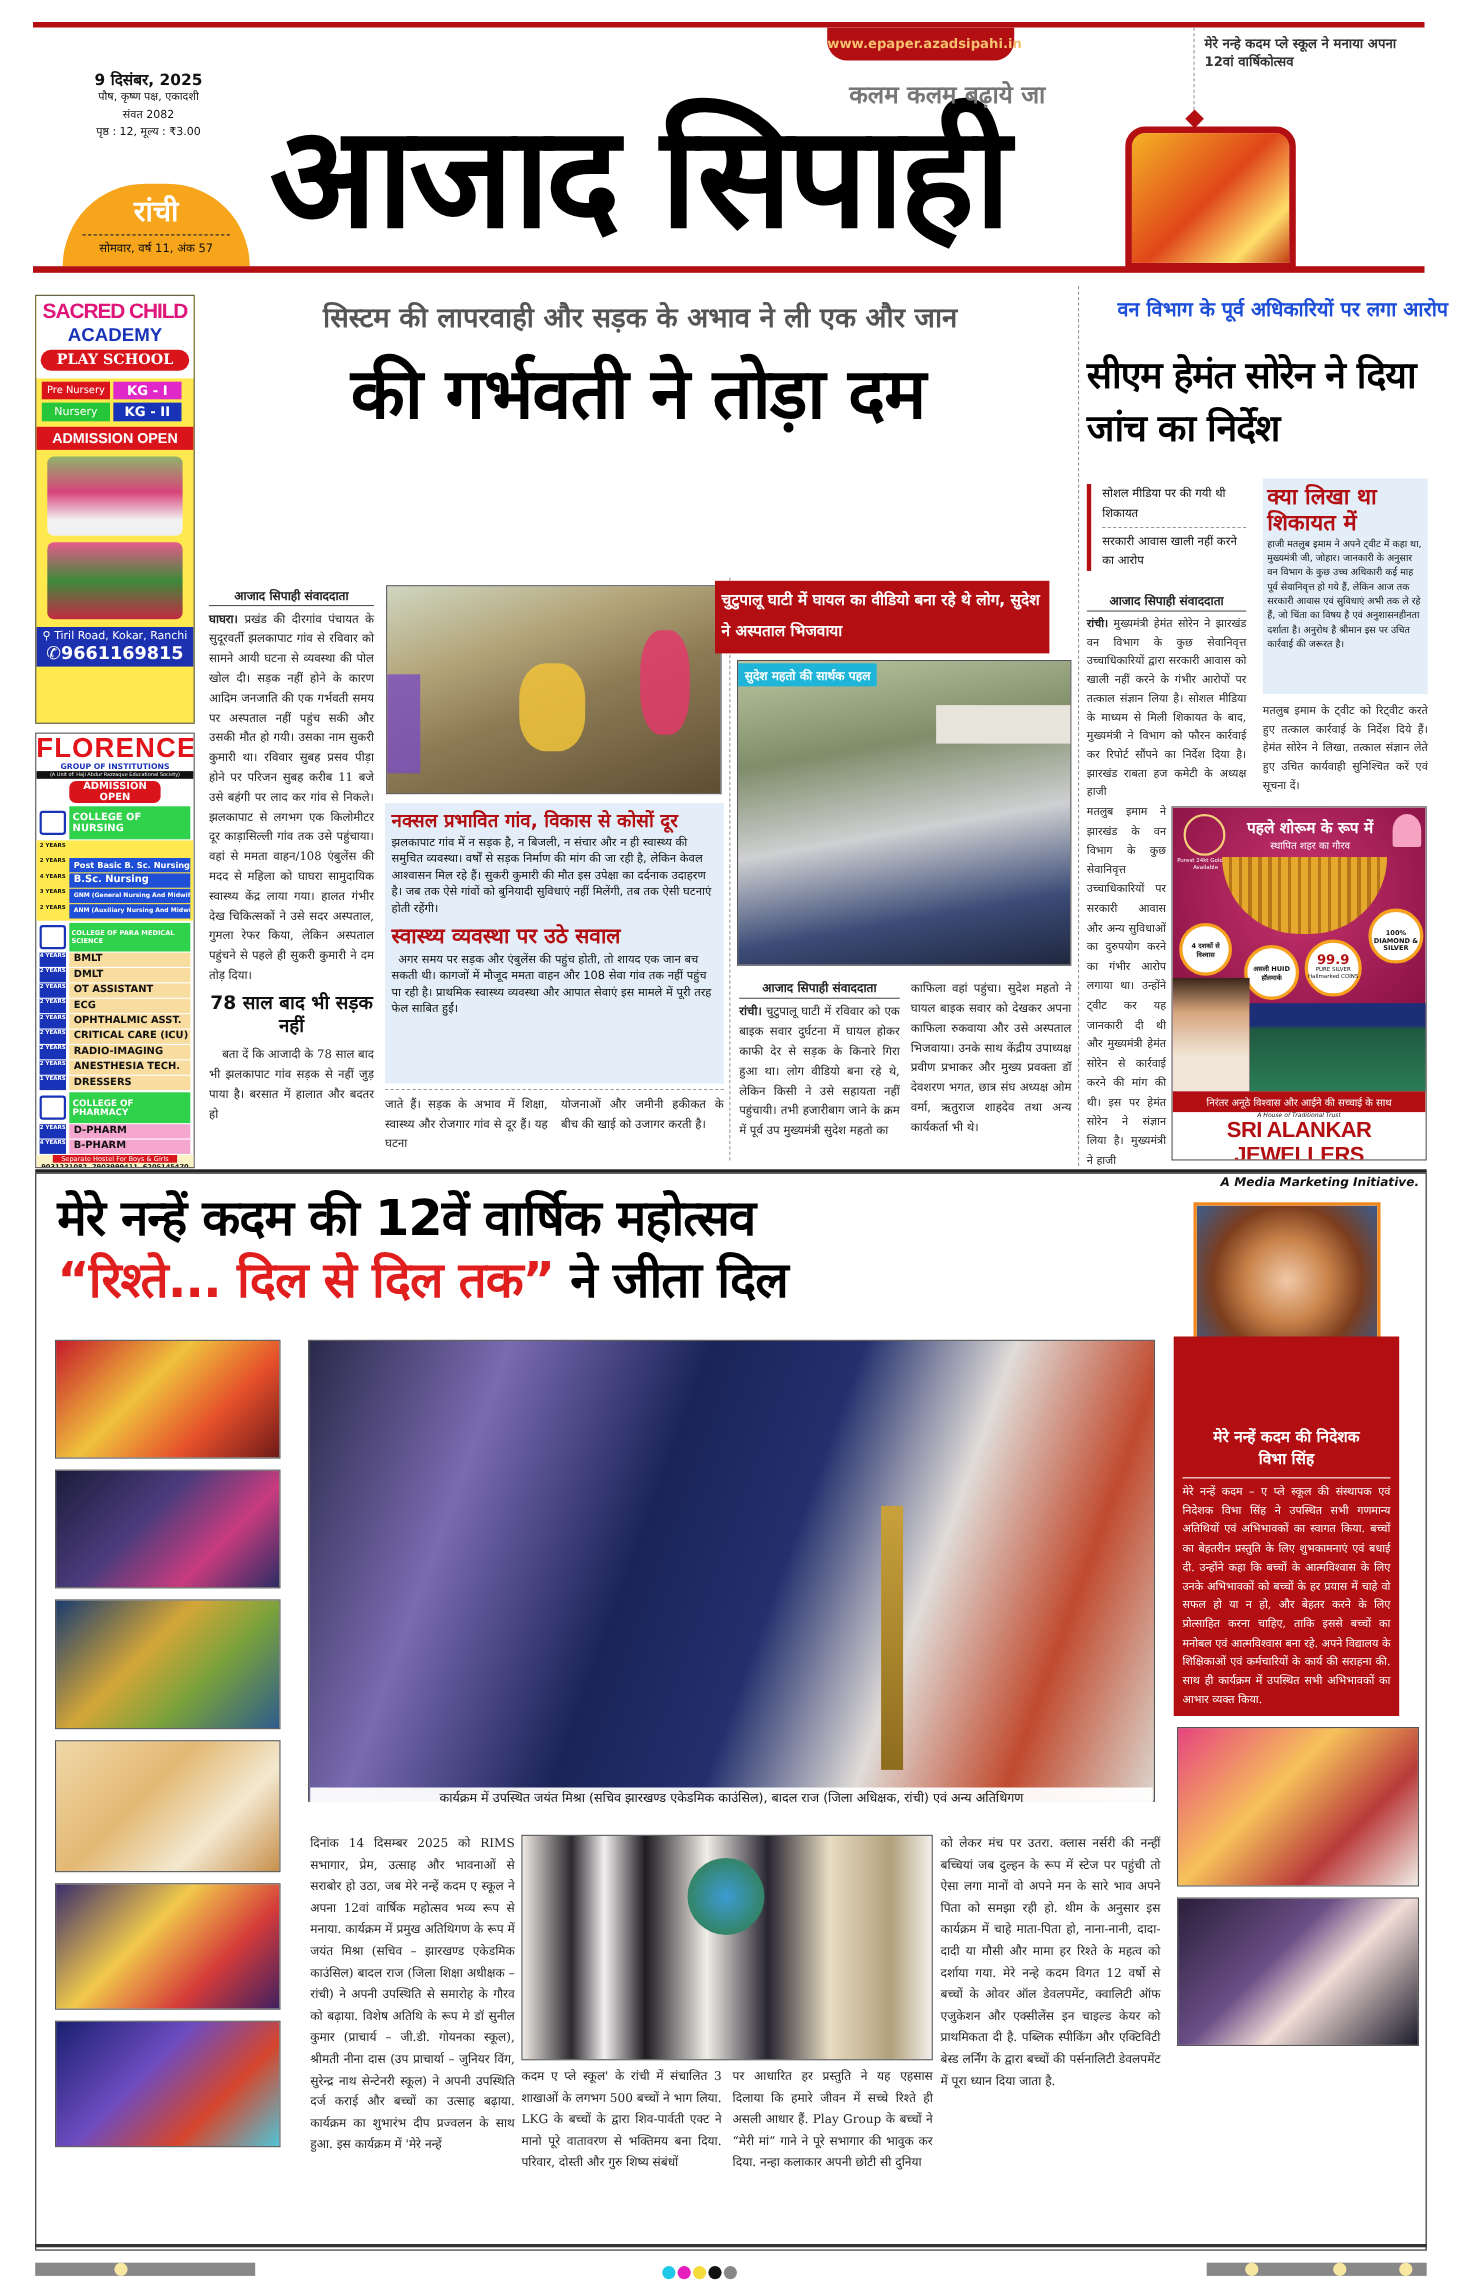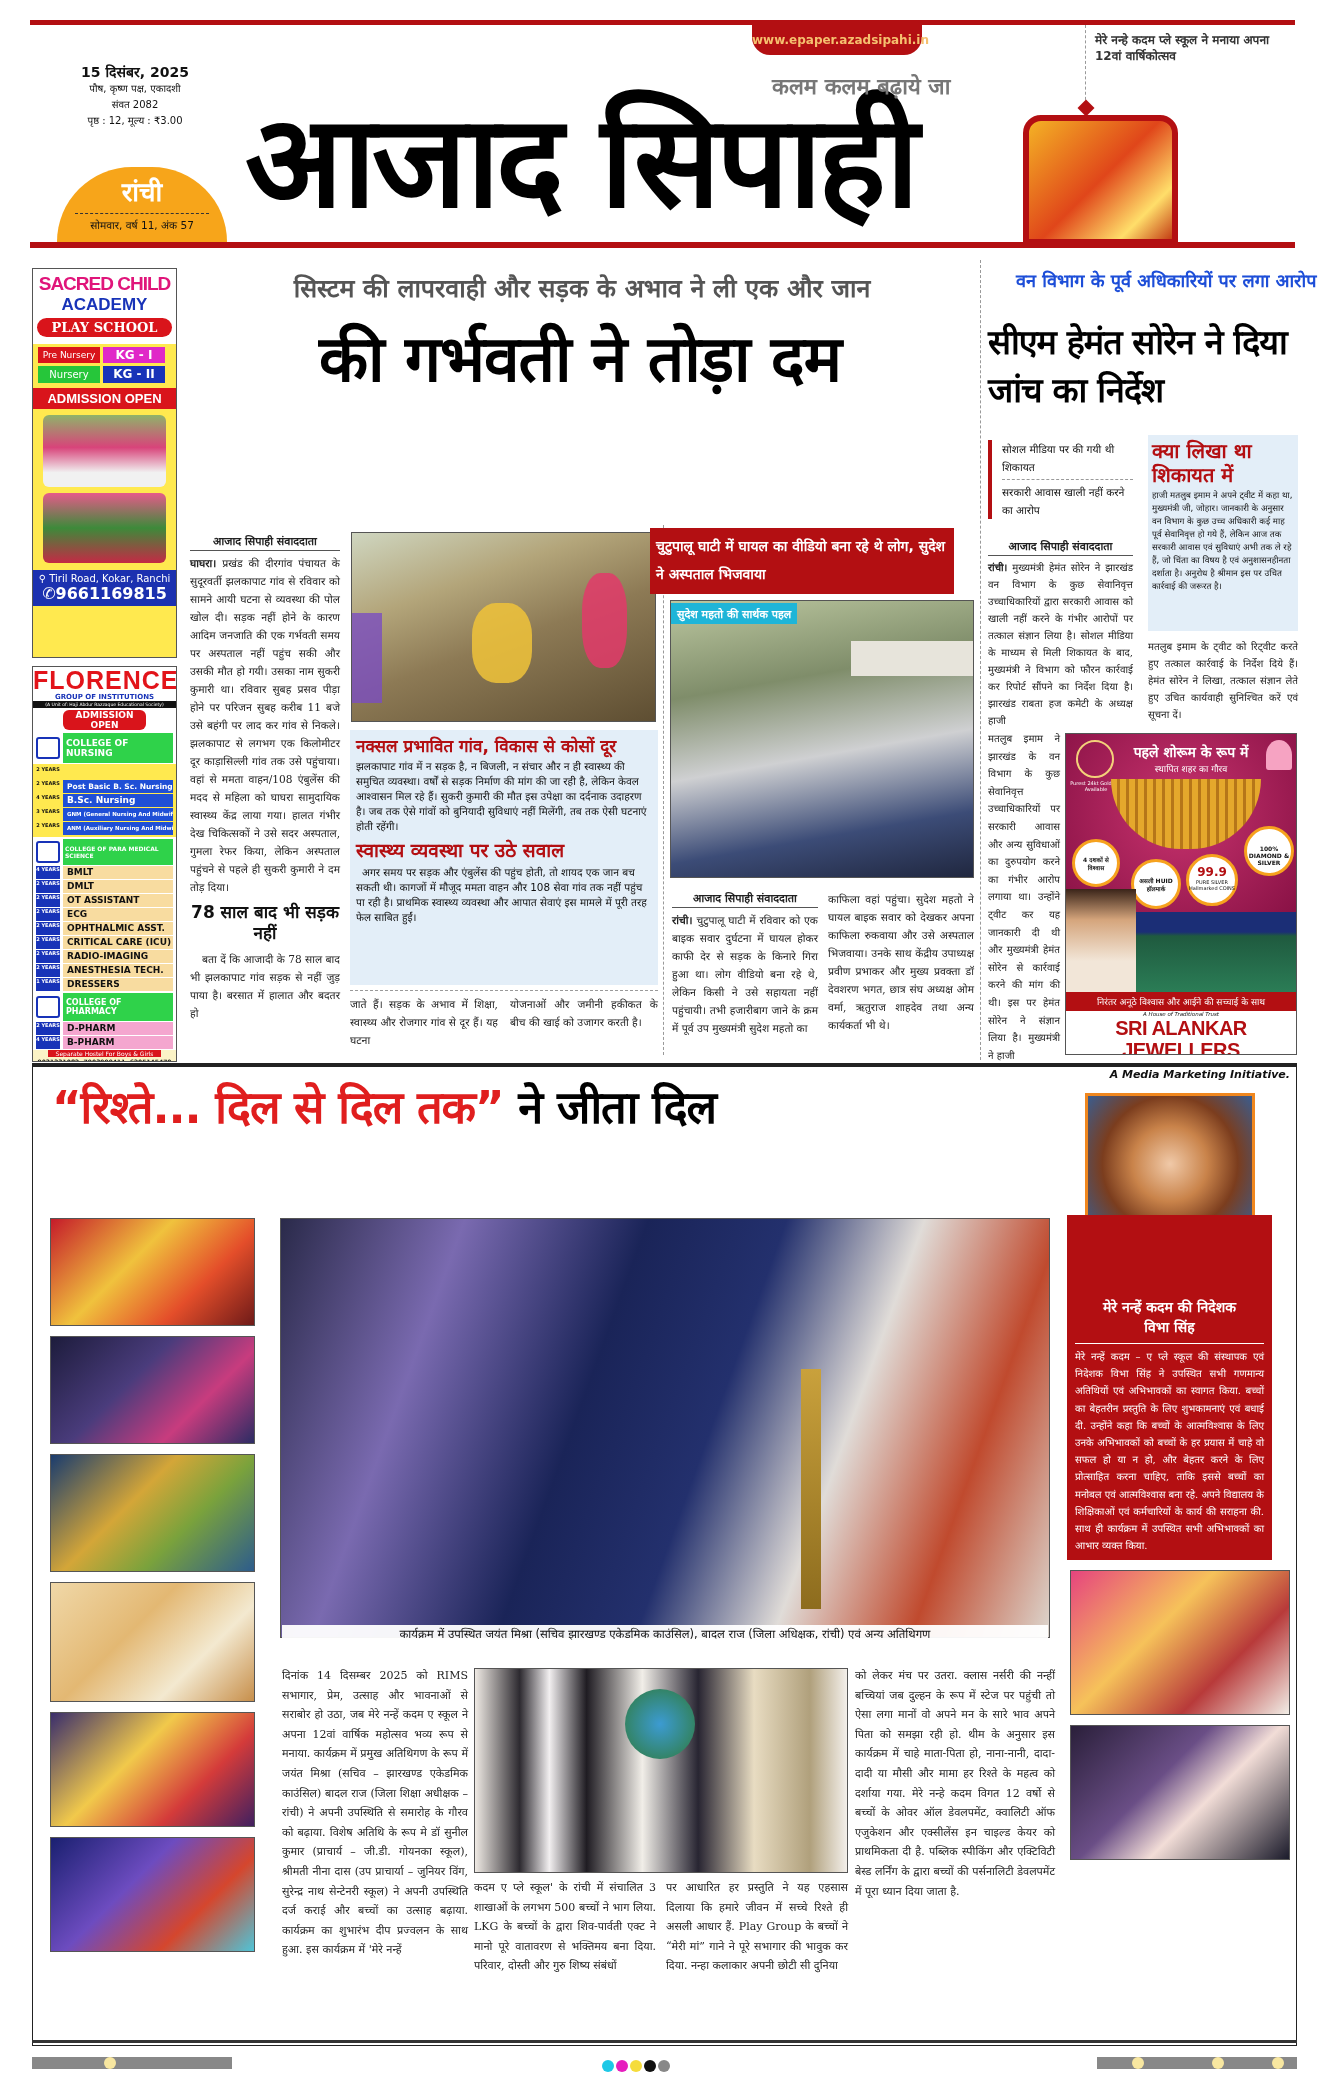--- a/index.html
+++ b/index.html
@@ -48,21 +48,21 @@
   .reg-dot { width: 12px; height: 12px; border-radius: 50%; display: inline-block; margin-right: 2px; }
   .gray-bar { background: #888; height: 12px; }
   .yellow-dot { width: 12px; height: 12px; border-radius: 50%; background: #f8e7a0; position: absolute; top: 0; }
 </style>
 </head>
 <body>
 
 <div class="abs redline" style="left:30px;top:20px;width:1265px;height:5px;"></div>
 
 <div class="abs" style="left:60px;top:62px;width:150px;">
-  <div class="masthead-date">15 दिसंबर, 2025</div>
+  <div class="masthead-date">9 दिसंबर, 2025</div>
   <div class="masthead-sub">पौष, कृष्ण पक्ष, एकादशी</div>
   <div class="masthead-sub">संवत 2082</div>
   <div class="masthead-sub">पृष्ठ : 12, मूल्य : ₹3.00</div>
 </div>
 
 <div class="abs city-circle" style="left:57px;top:167px;">
   <div class="city-name">रांची</div>
   <div class="city-line">सोमवार, वर्ष 11, अंक 57</div>
 </div>
 
@@ -283,20 +283,21 @@
   <div class="cond" style="font-size:20px;font-weight:900;color:#b30f12;text-align:center;line-height:22px;letter-spacing:-.5px;">SRI ALANKAR JEWELLERS</div>
 
 </div>
 
 <div class="abs" style="left:32px;top:1063px;width:1265px;height:3px;background:#222;"></div>
 <div class="abs feature-frame" style="left:32px;top:1066px;width:1265px;height:980px;"></div>
 
 <div class="abs" style="left:1100px;top:1068px;width:190px;font-size:11px;font-weight:bold;font-style:italic;text-align:right;">A Media Marketing Initiative.</div>
 
 <div class="abs mega" style="left:52px;top:1080px;width:990px;font-size:45px;line-height:56px;">
+  <div>मेरे नन्हें कदम की 12वें वार्षिक महोत्सव</div>
   <div><span style="color:#e01e1e;">“रिश्ते... दिल से दिल तक”</span> <span>ने जीता दिल</span></div>
 </div>
 
 <div class="abs photo" style="left:50px;top:1218px;width:205px;height:108px;background:linear-gradient(135deg,#c51b2a,#f0c23d 40%,#e44e2a 70%,#6e1a18);"></div>
 <div class="abs photo" style="left:50px;top:1336px;width:205px;height:108px;background:linear-gradient(135deg,#1d1c3c,#4a3c7c 40%,#c83c7e 70%,#2c2c64);"></div>
 <div class="abs photo" style="left:50px;top:1454px;width:205px;height:118px;background:linear-gradient(135deg,#1a3c6e,#d4a638 40%,#7aa23c 65%,#2d5c8c);"></div>
 <div class="abs photo" style="left:50px;top:1582px;width:205px;height:120px;background:linear-gradient(135deg,#f0d8a8,#e3b873 40%,#f3e9d0 70%,#c78f4b);"></div>
 <div class="abs photo" style="left:50px;top:1712px;width:205px;height:115px;background:linear-gradient(135deg,#3a2e6c,#f1c94b 40%,#d43b3a 70%,#402060);"></div>
 <div class="abs photo" style="left:50px;top:1837px;width:205px;height:115px;background:linear-gradient(135deg,#1a2070,#6d4cc0 40%,#d5462d 70%,#4fc4d7);"></div>
 

